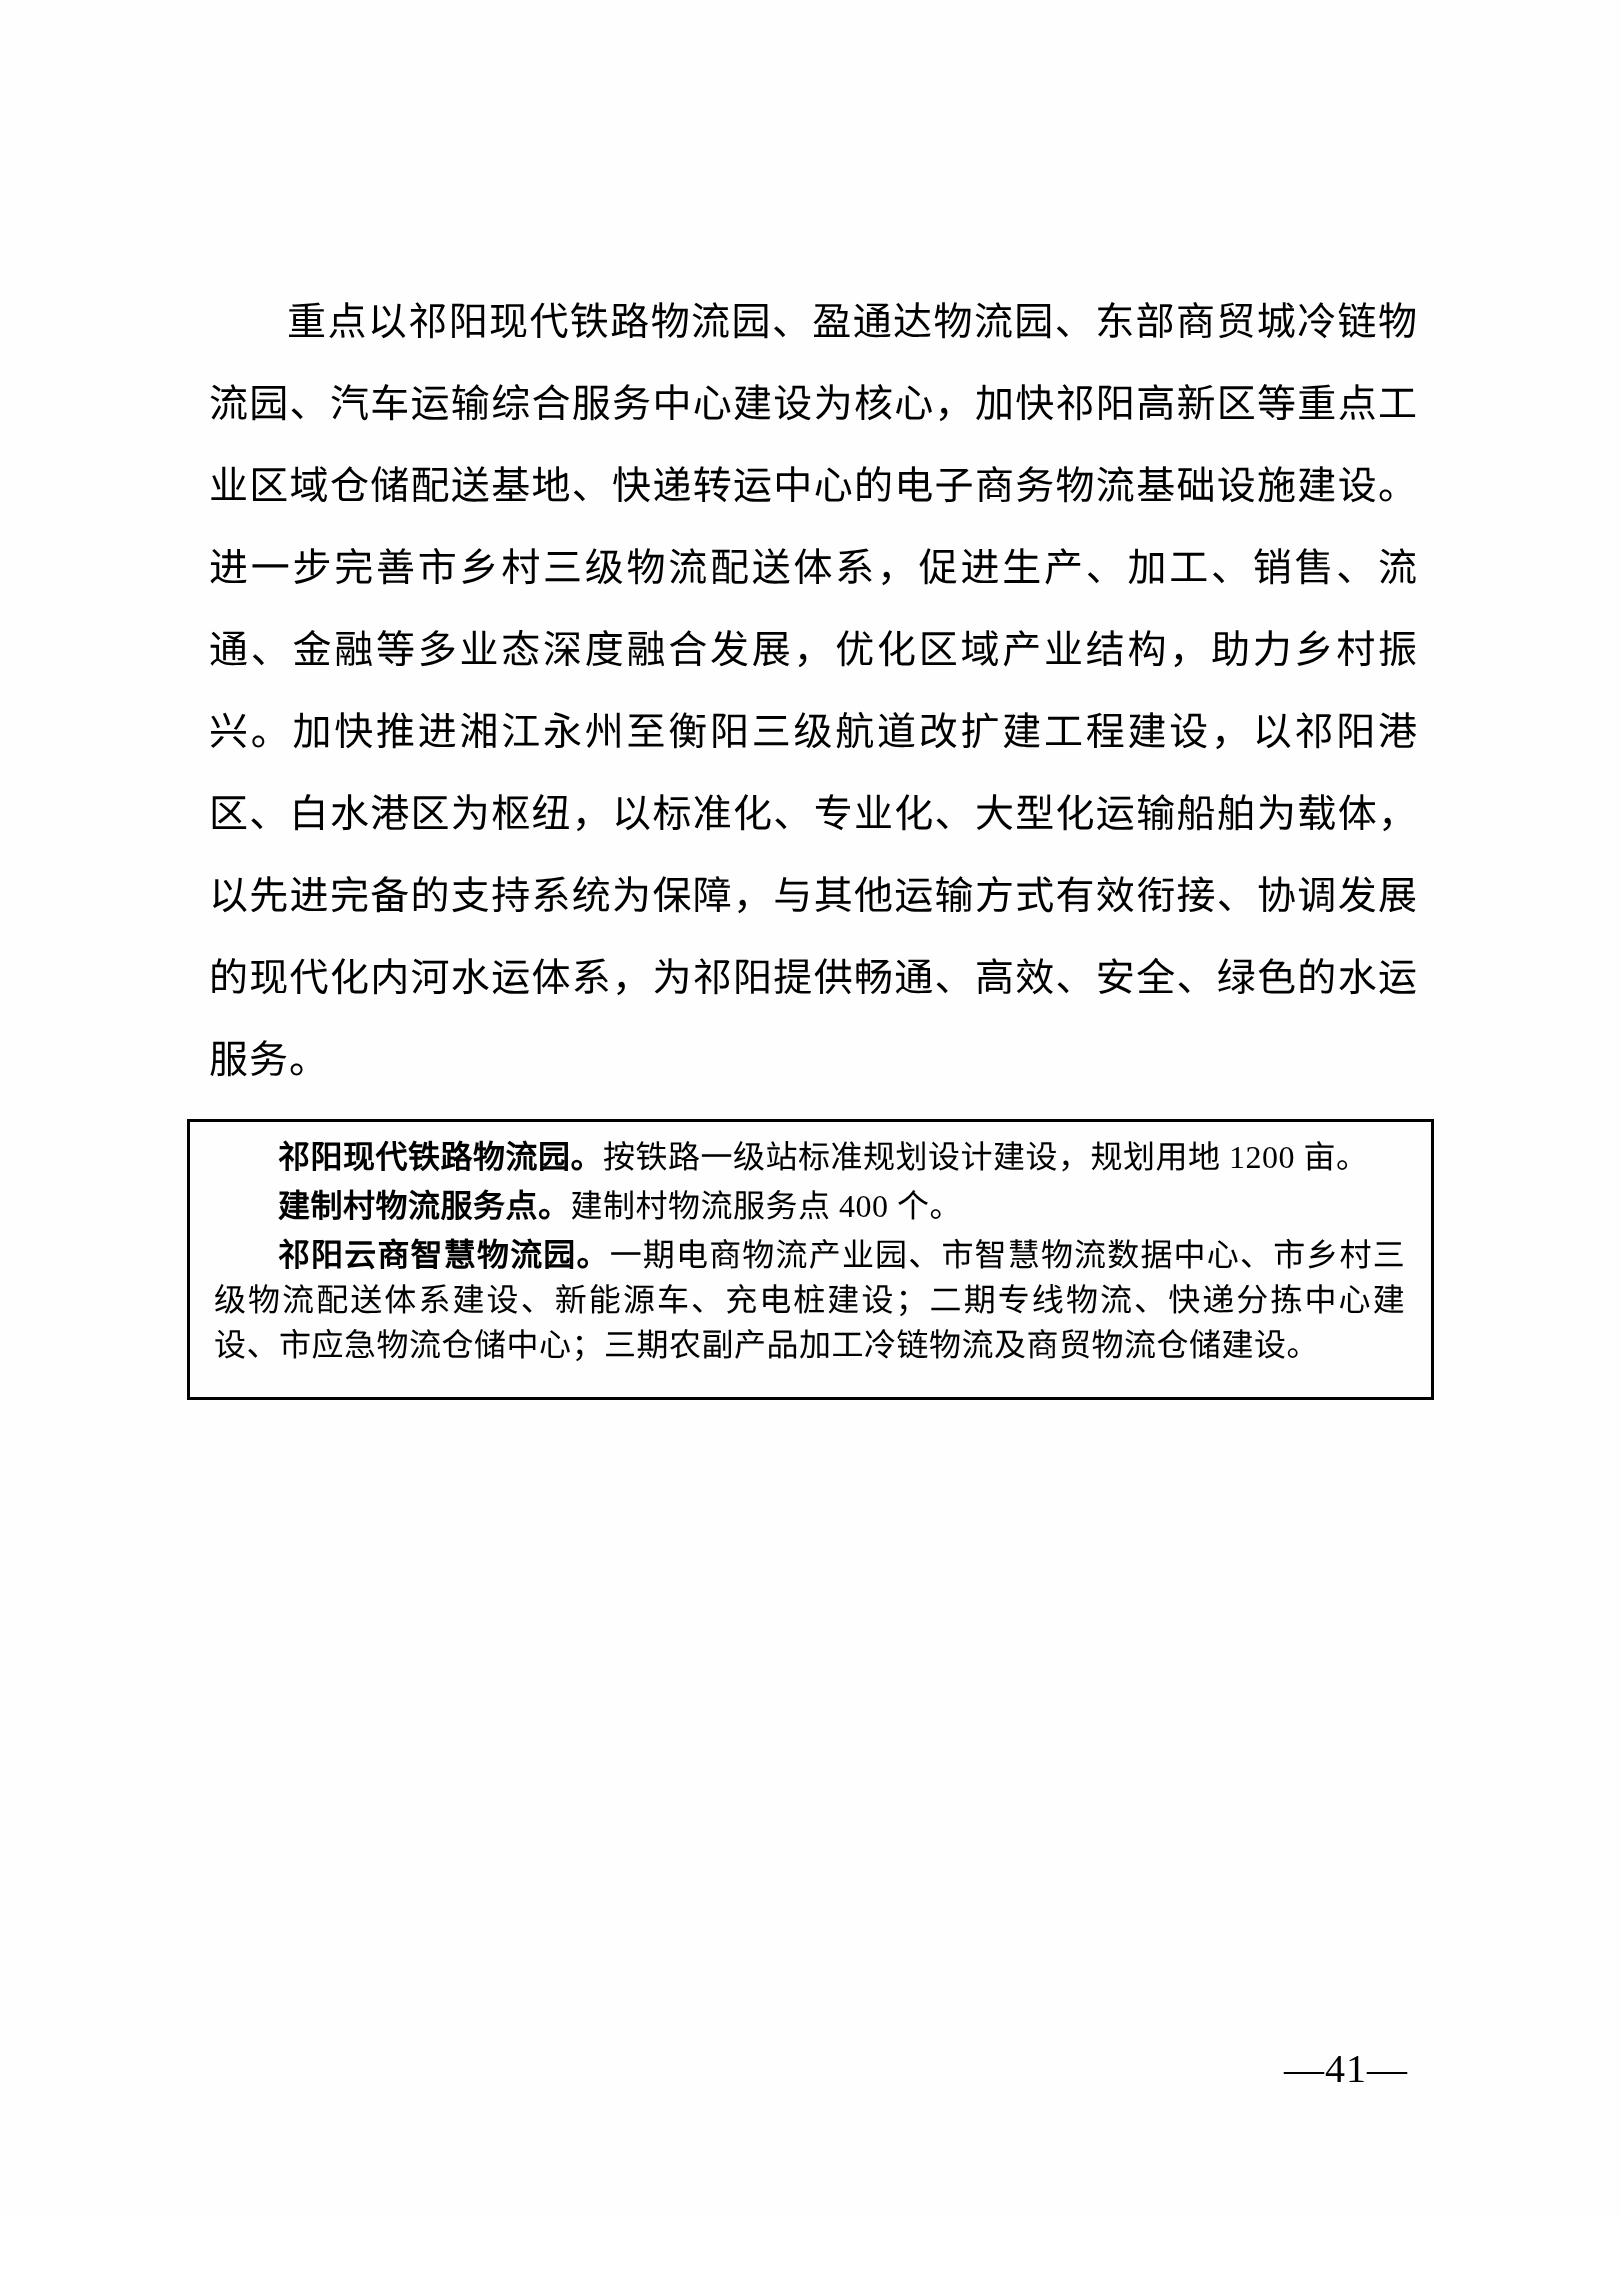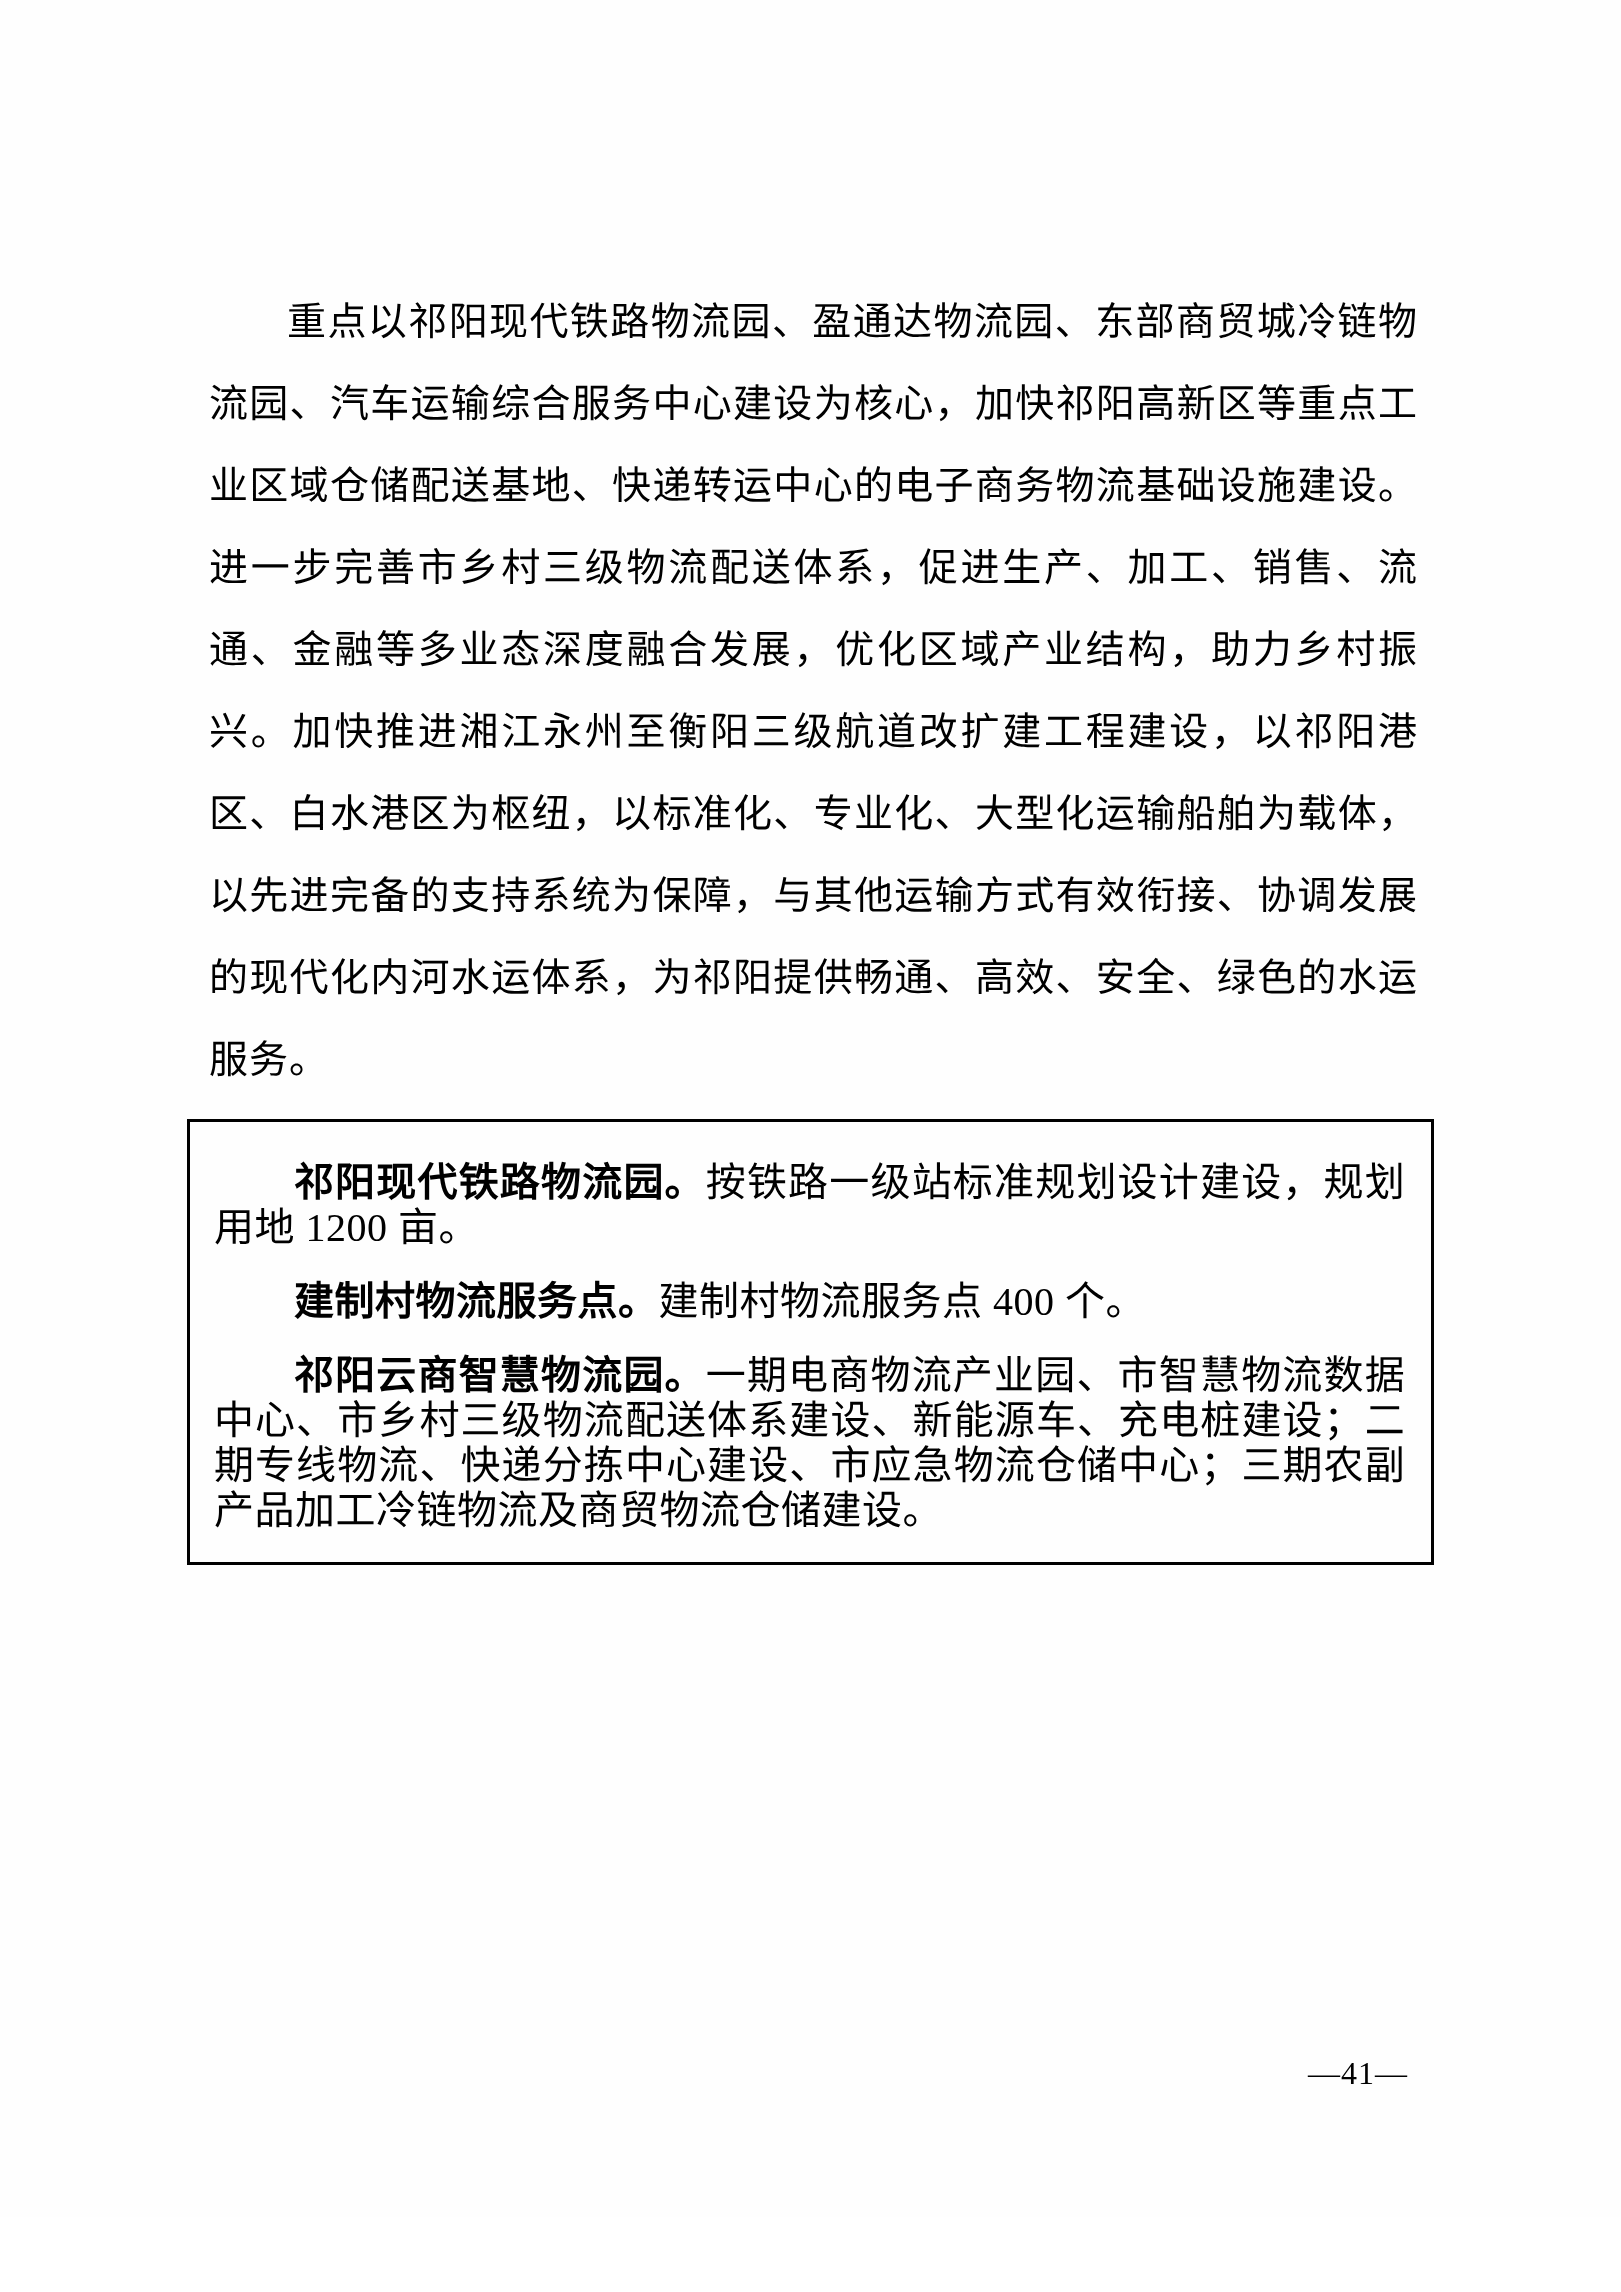--- a/index.html
+++ b/index.html
@@ -35,35 +35,35 @@
     letter-spacing: 1px;
   }
   .column-box {
     margin-top: 17.6px;
     margin-left: -21.6px;
     margin-right: -15.7px;
     border: 3.9px solid #000;
     padding: 9.8px 25.5px 29px 23.5px;
   }
   .box-item {
-    margin-top: 29px;
-    font-size: 40px;
+    margin-top: 4px;
+    font-size: 32px;
     line-height: 45px;
     text-align: justify;
     text-indent: 2em;
     letter-spacing: 0.5px;
   }
   .box-item strong {
     font-weight: 700;
   }
   .page-number {
     position: absolute;
     right: 213px;
     bottom: 125px;
-    font-size: 32px;
+    font-size: 40px;
     letter-spacing: 1px;
   }
 </style>
 </head>
 <body>
 
 <div class="page">
   <div class="content">
 
     <p class="para">重点以祁阳现代铁路物流园、盈通达物流园、东部商贸城冷链物流园、汽车运输综合服务中心建设为核心，加快祁阳高新区等重点工业区域仓储配送基地、快递转运中心的电子商务物流基础设施建设。进一步完善市乡村三级物流配送体系，促进生产、加工、销售、流通、金融等多业态深度融合发展，优化区域产业结构，助力乡村振兴。加快推进湘江永州至衡阳三级航道改扩建工程建设，以祁阳港区、白水港区为枢纽，以标准化、专业化、大型化运输船舶为载体，以先进完备的支持系统为保障，与其他运输方式有效衔接、协调发展的现代化内河水运体系，为祁阳提供畅通、高效、安全、绿色的水运服务。</p>

